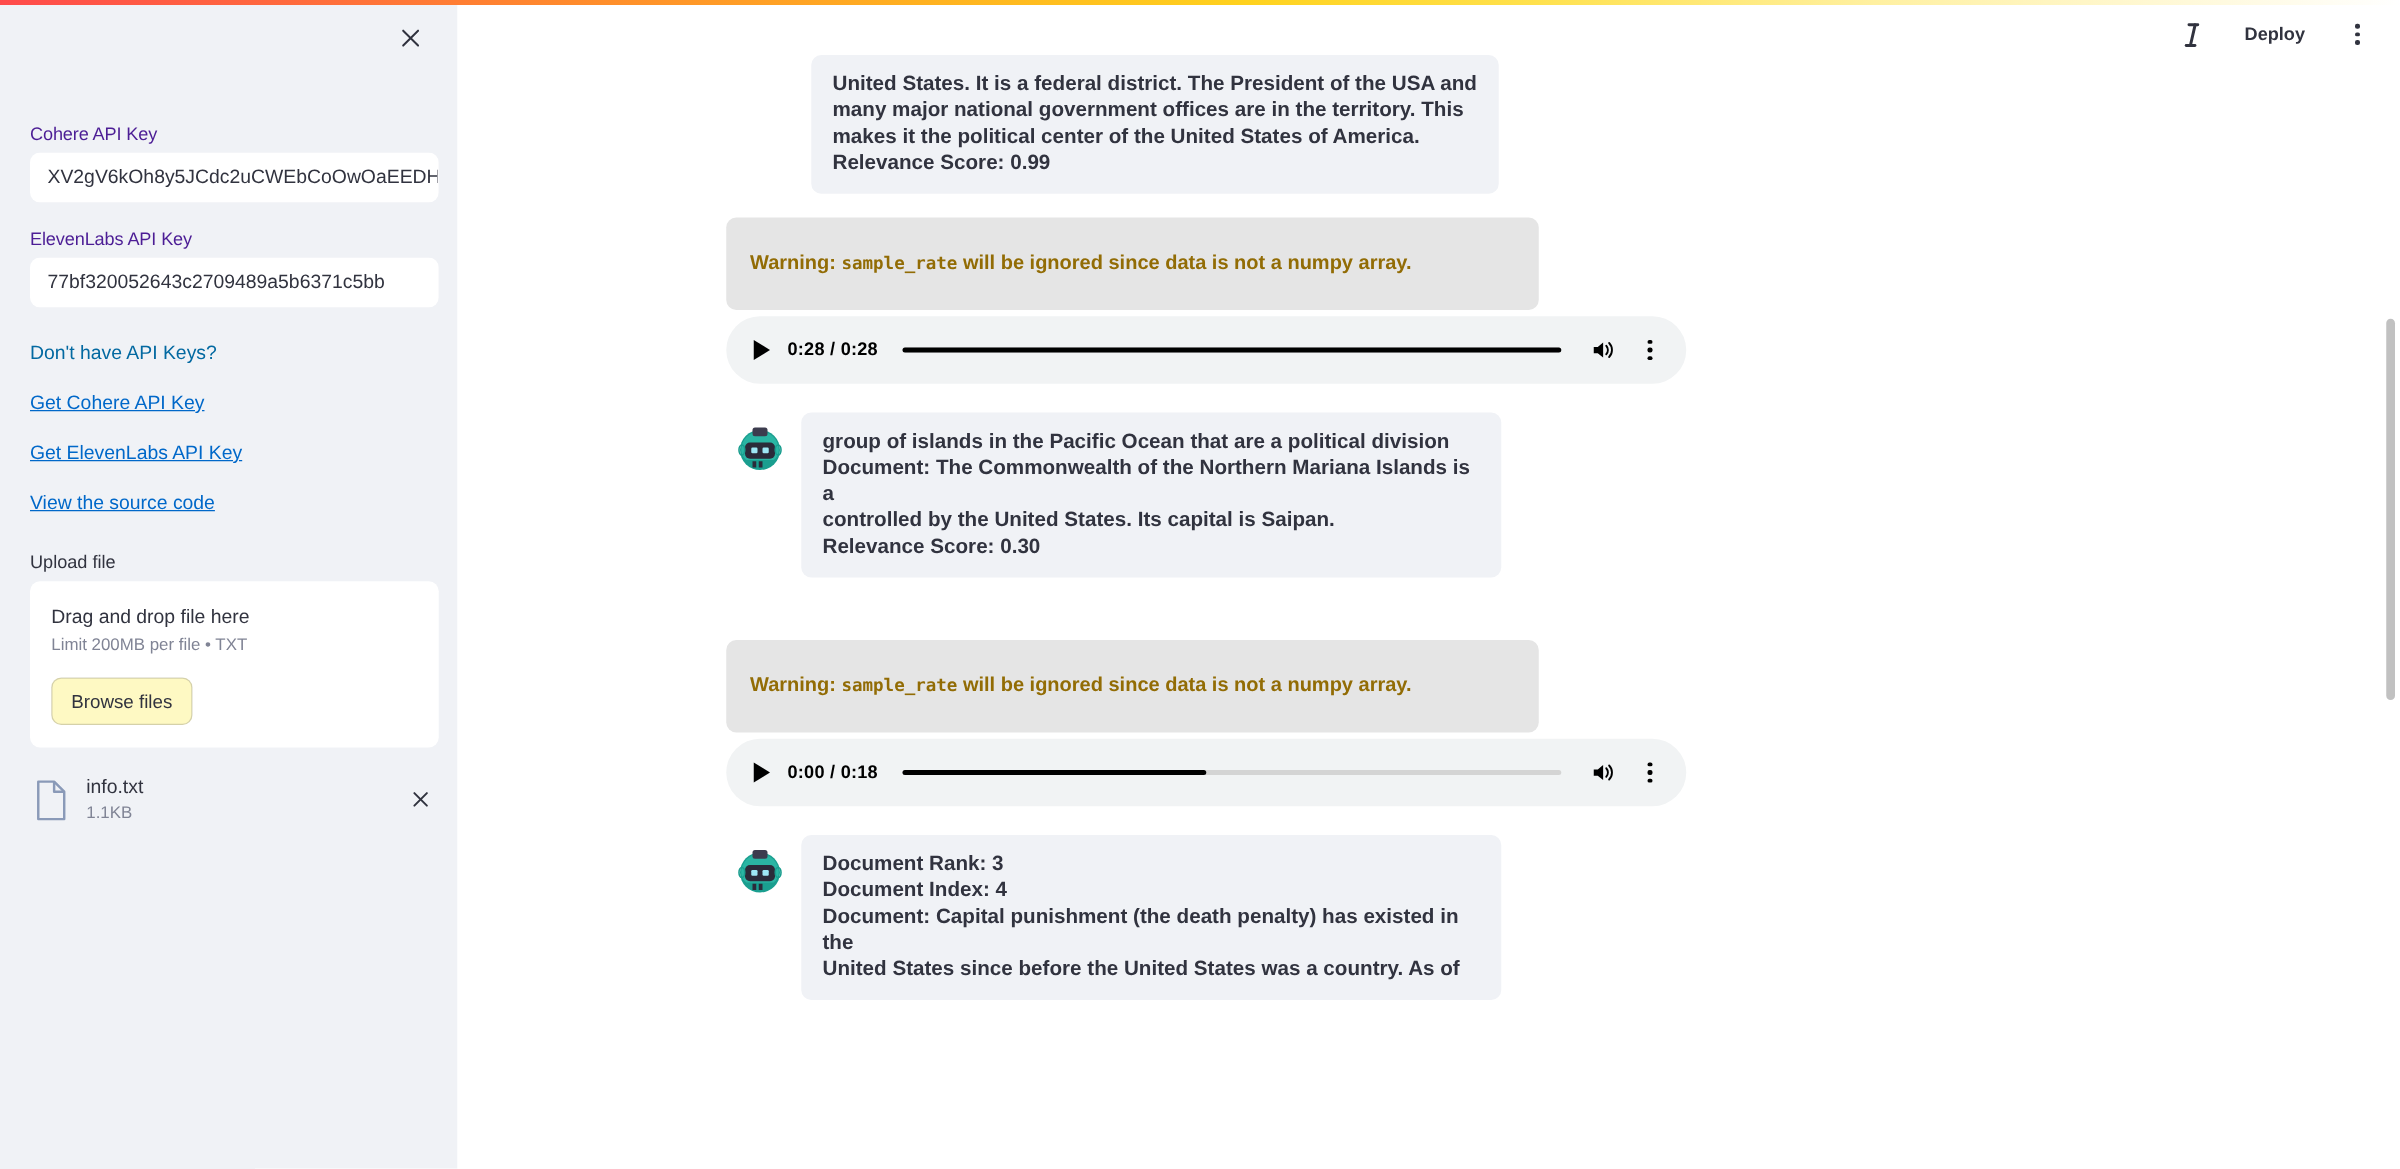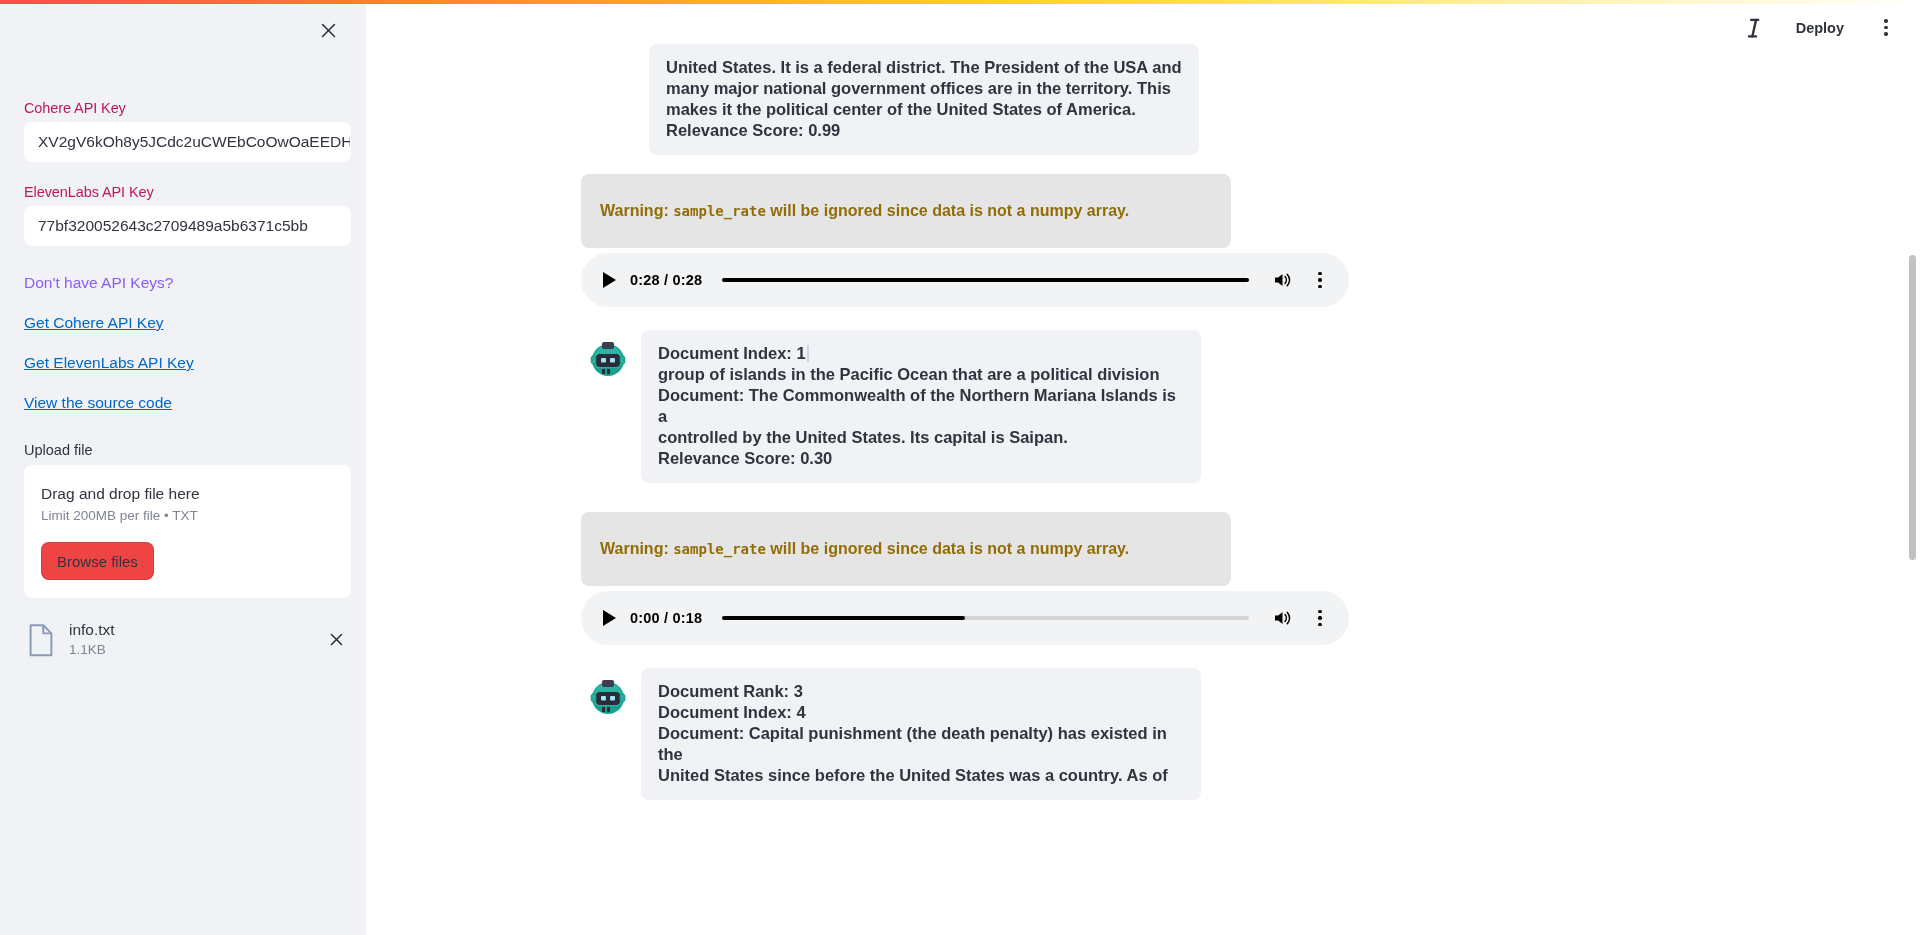--- a/index.html
+++ b/index.html
@@ -30,56 +30,56 @@
   }
   .sidebar-close {
     position: absolute; top: 14px; right: 22px;
     width: 32px; height: 32px;
     display: flex; align-items: center; justify-content: center;
     cursor: pointer; border-radius: 6px;
   }
   .sidebar-close svg { width: 17px; height: 17px; }
 
   .field-label {
-    font-size: 14.5px; color: #be185d; margin-bottom: 6px;
+    font-size: 14.5px; color: #4c1d95; margin-bottom: 6px;
     letter-spacing: -0.1px;
   }
   .first-label { margin-top: 100px; }
   .text-input {
     width: 327px; height: 40px;
     background: #ffffff; border: 1px solid transparent; border-radius: 8px;
     padding: 0 13px; font-size: 15.5px; color: #31333f;
     font-family: "Liberation Sans", sans-serif;
     outline: none;
     white-space: nowrap; overflow: hidden; text-overflow: clip;
     display: flex; align-items: center;
   }
   .gap-22 { height: 22px; }
 
-  .help-title { font-size: 15.5px; color: #8b5cf6; margin-top: 28px; }
+  .help-title { font-size: 15.5px; color: #0369a1; margin-top: 28px; }
   .link {
     display: block;
     font-size: 15.5px; color: #0068c9; text-decoration: underline;
     margin-top: 22px; cursor: pointer; width: max-content;
   }
 
   .upload-label { font-size: 14.5px; color: #31333f; margin-top: 30px; margin-bottom: 7px; }
   .dropzone {
     width: 327px;
     background: #ffffff; border-radius: 8px;
     padding: 20px 7px 18px 17px;
   }
   .dz-title { font-size: 15.5px; color: #31333f; margin-bottom: 5px; }
   .dz-sub { font-size: 13.5px; color: #808495; }
   .browse-btn {
     margin-top: 19px;
     display: inline-flex; align-items: center; justify-content: center;
     height: 38px; padding: 0 15px;
     border: 1px solid rgba(49,51,63,0.2); border-radius: 8px;
-    background: #ef4444; font-size: 15px; color: #31333f;
+    background: #fef9c3; font-size: 15px; color: #31333f;
     cursor: pointer; font-family: "Liberation Sans", sans-serif;
   }
 
   .file-row {
     width: 327px; margin-top: 16px;
     display: flex; align-items: center; gap: 13px;
     padding: 6px 2px;
   }
   .file-icon { width: 30px; height: 34px; flex: 0 0 30px; }
   .file-meta { flex: 1; }
@@ -299,21 +299,20 @@
               <rect x="9" y="16" width="24" height="13" rx="4" fill="#2b2b3a"></rect>
               <rect x="14" y="20" width="5" height="4.6" rx="1" fill="#9ee7f5"></rect>
               <rect x="23" y="20" width="5" height="4.6" rx="1" fill="#9ee7f5"></rect>
               <ellipse cx="6.5" cy="22" rx="2.3" ry="4" fill="none" stroke="#1a9e8f" stroke-width="1.3"></ellipse>
               <ellipse cx="35.5" cy="22" rx="2.3" ry="4" fill="none" stroke="#1a9e8f" stroke-width="1.3"></ellipse>
               <rect x="15" y="31" width="3" height="5" fill="#2b2b3a"></rect>
               <rect x="20" y="31" width="3" height="5" fill="#2b2b3a"></rect>
             </svg>
           </span>
           <span class="bubble">
-            <span class="bubble-line" style="display:block"><span>Document Index: 1</span><span class="caret"></span></span>
             <span class="bubble-line" style="display:block">group of islands in the Pacific Ocean that are a political division</span>
             <span class="bubble-line" style="display:block">Document: The Commonwealth of the Northern Mariana Islands is a</span>
             <span class="bubble-line" style="display:block">controlled by the United States. Its capital is Saipan.</span>
             <span class="bubble-line" style="display:block">Relevance Score: 0.30</span>
           </span>
         </div>
 
         <div class="pos warning" style="top:512px; left:0;">
           <span>Warning: </span><code>sample_rate</code><span> will be ignored since data is not a numpy array.</span>
         </div>

